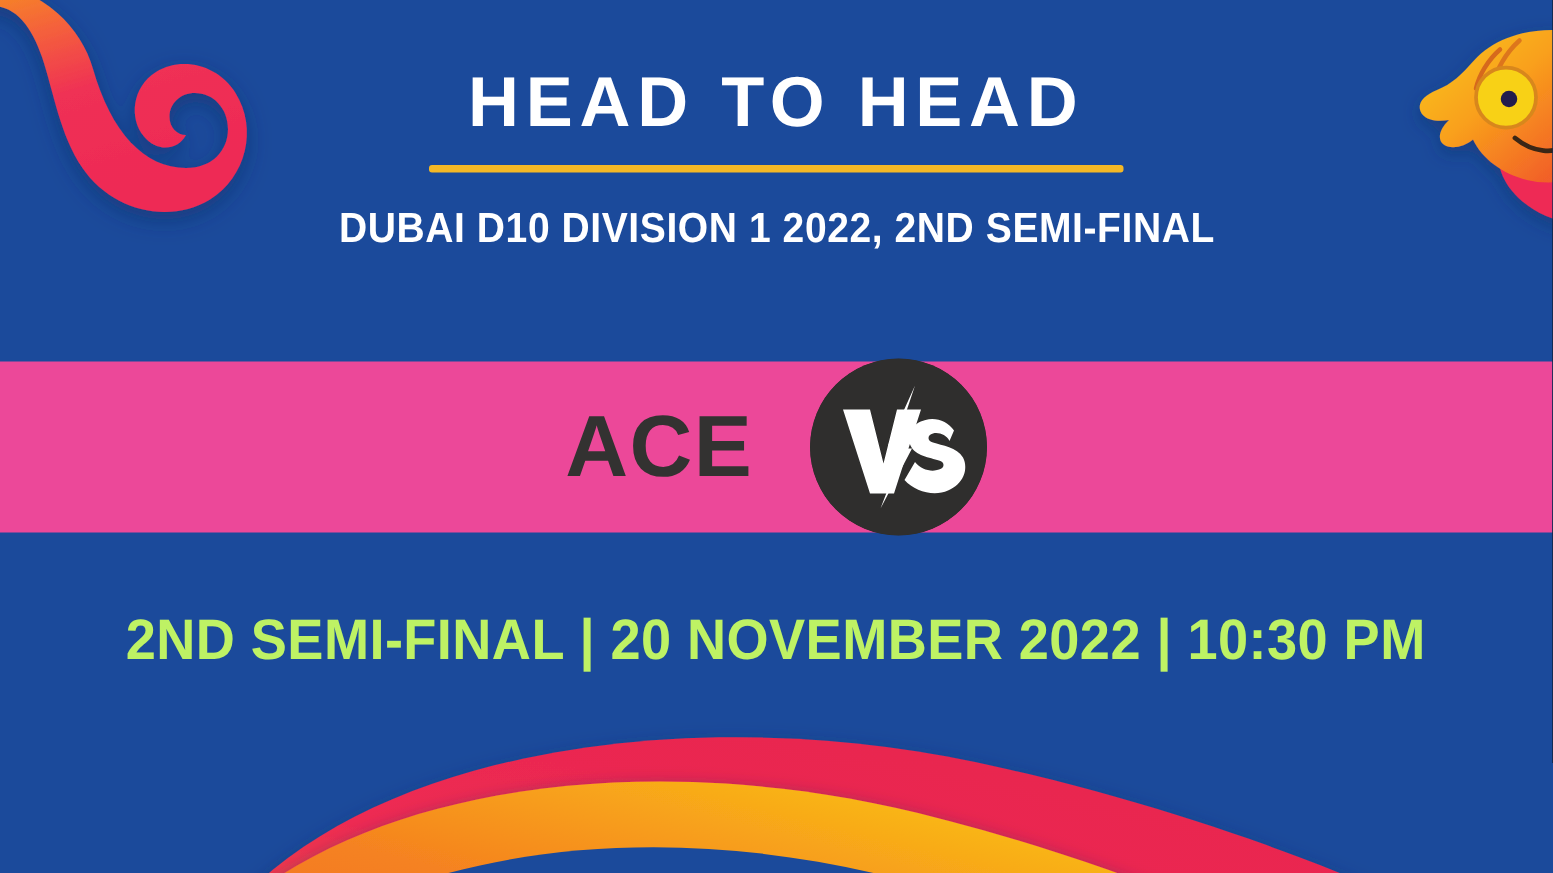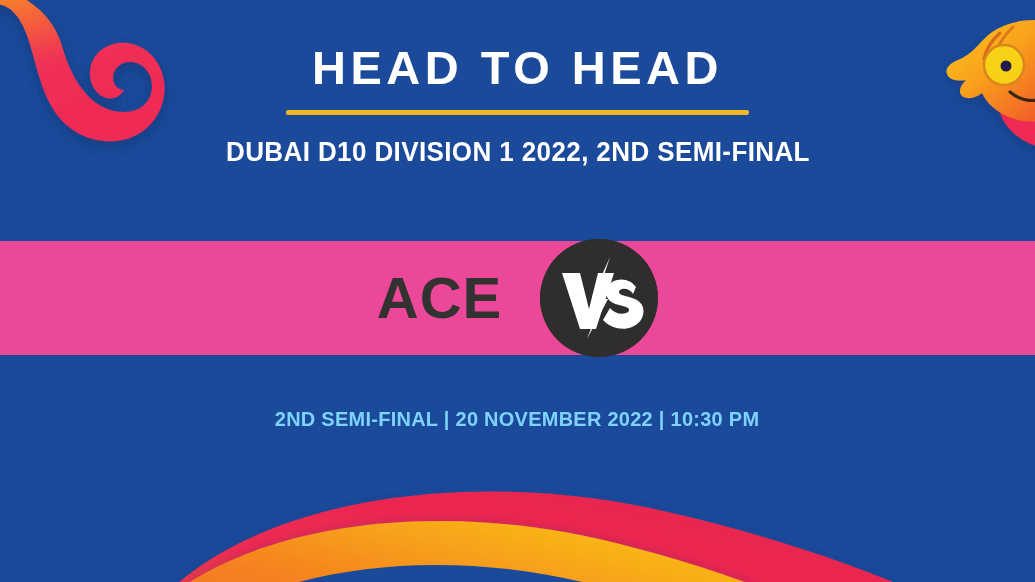--- a/index.html
+++ b/index.html
@@ -101,22 +101,22 @@
   }
   .vs-badge svg { display: block; }
 
   
   .match-meta {
     position: absolute;
     left: 0;
     top: 408px;
     width: 1035px;
     text-align: center;
-    color: #7dd3fc;
-    font-size: 21px;
+    color: #bef264;
+    font-size: 38px;
     font-weight: bold;
     letter-spacing: 0.3px;
     line-height: 1;
     white-space: nowrap;
   }
   .match-meta span { transform: scaleX(0.95); display: inline-block; }
 </style>
 </head>
 <body>
 

